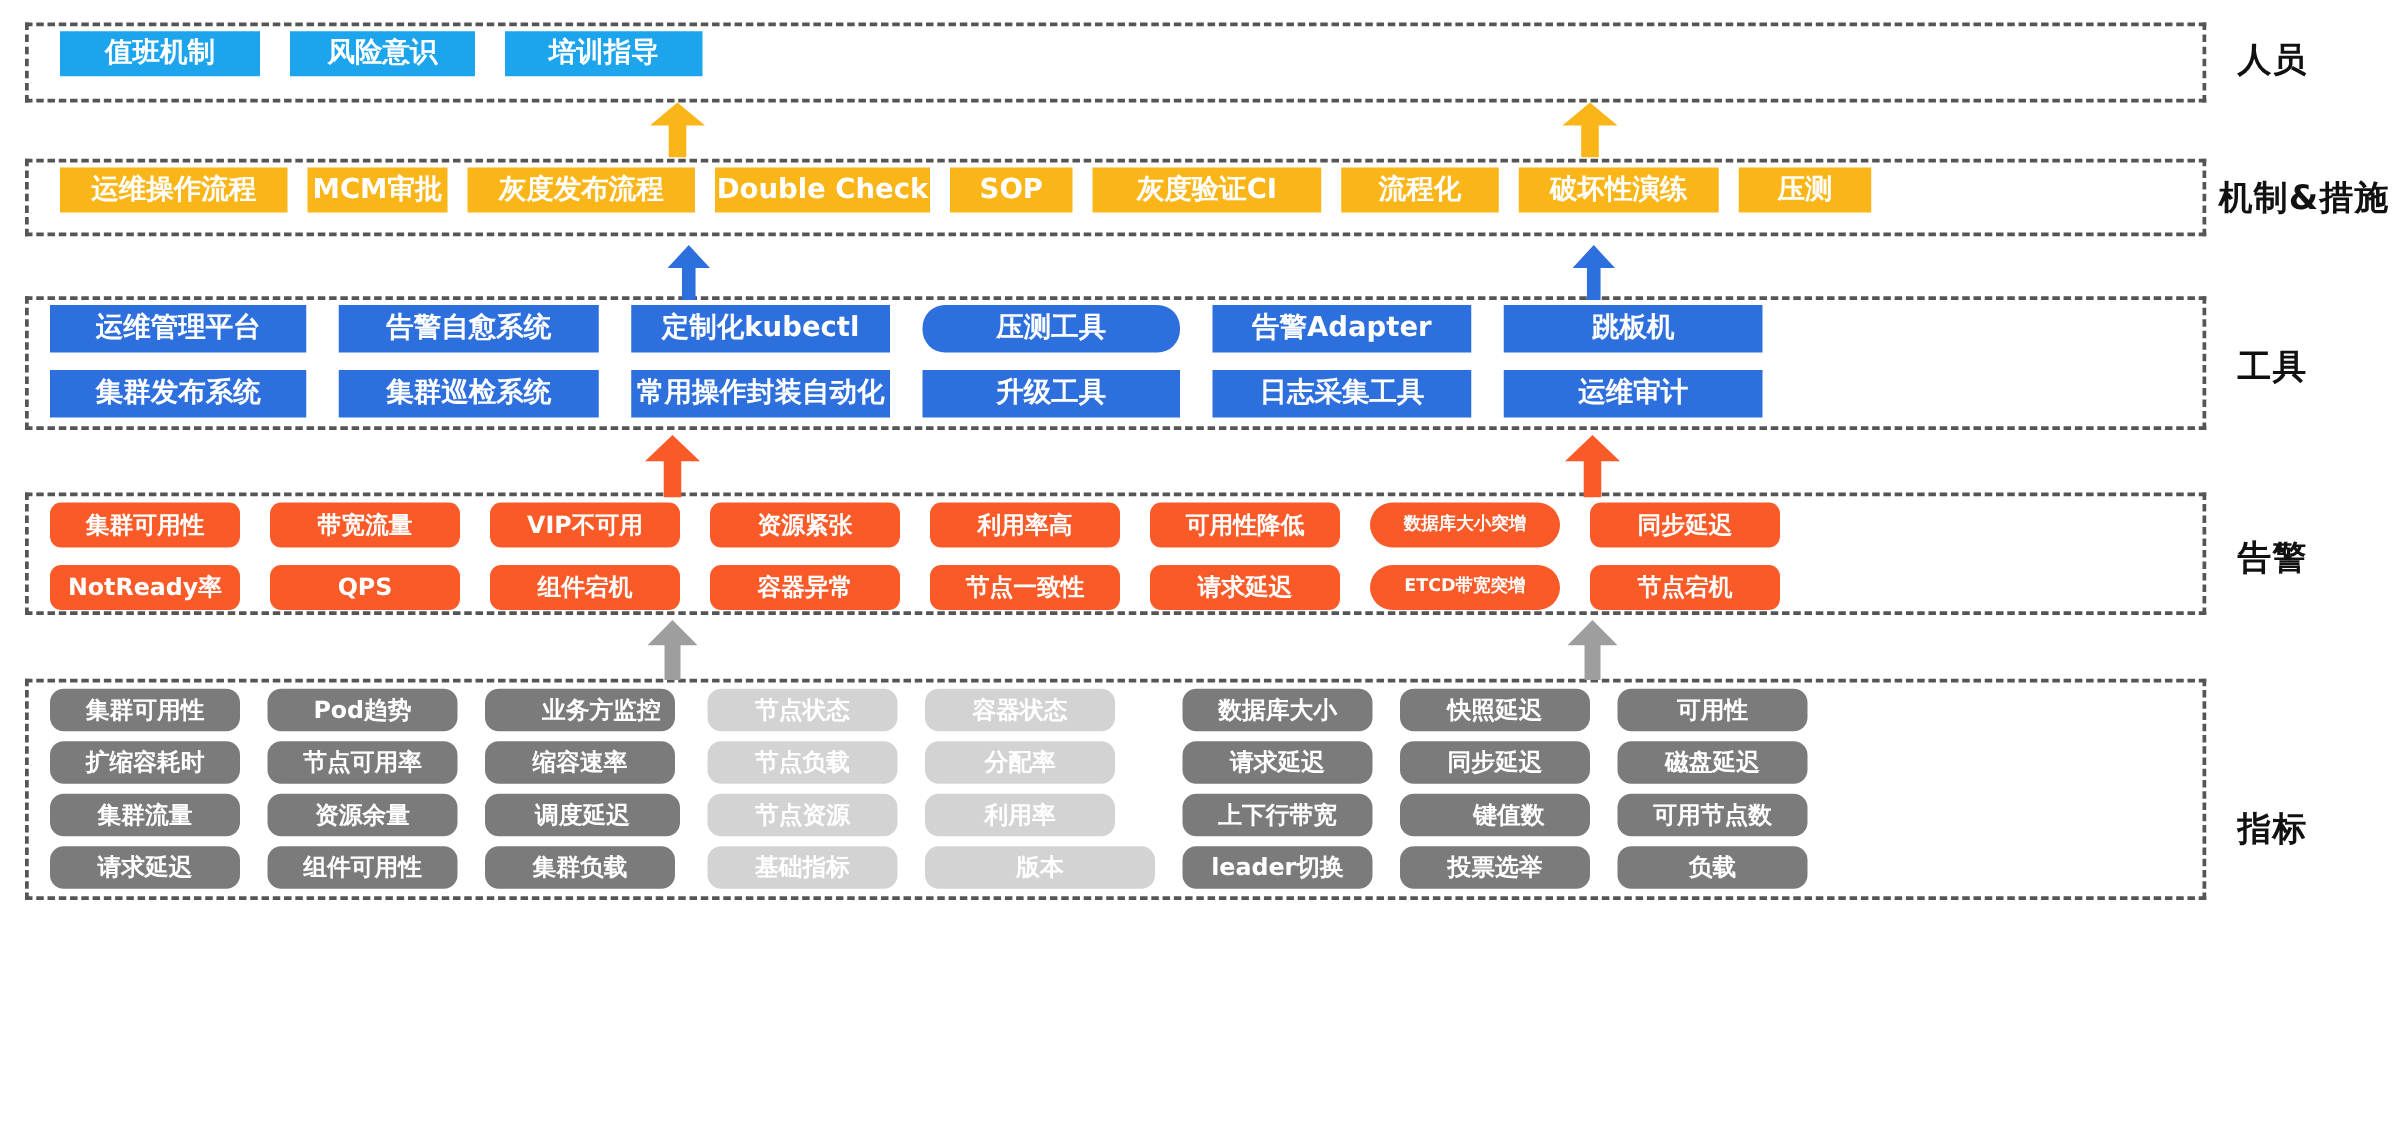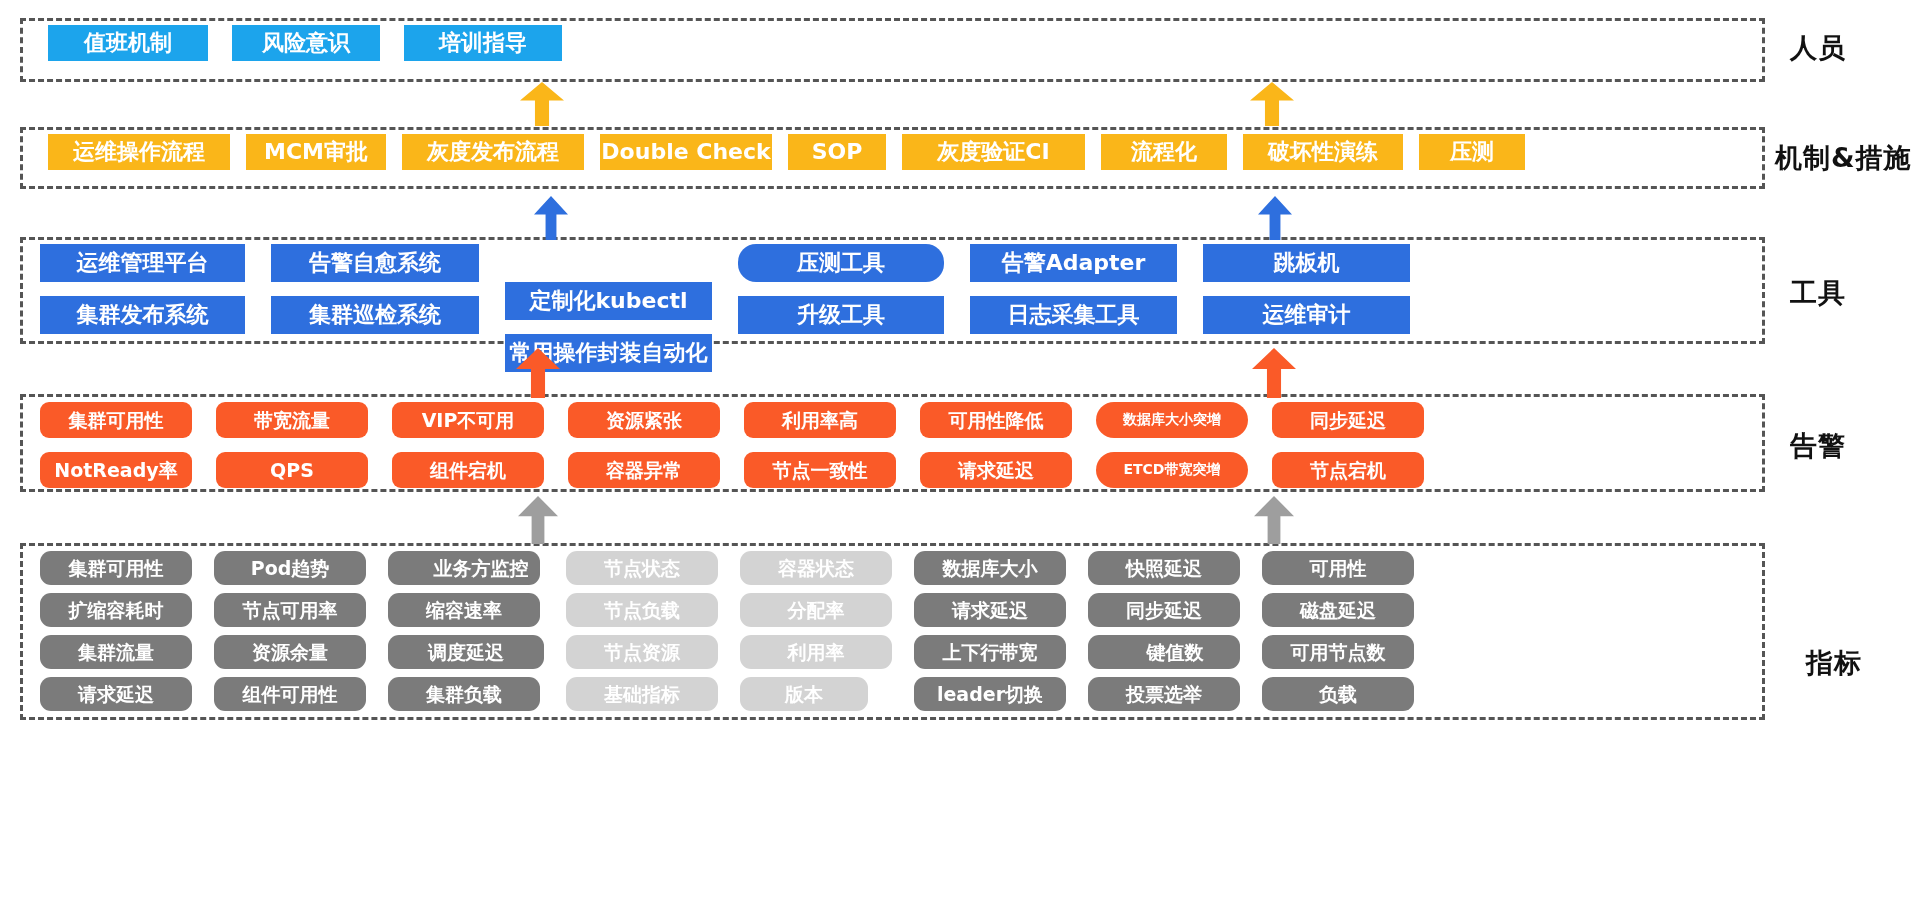--- a/index.html
+++ b/index.html
@@ -122,21 +122,21 @@
   <div class="row" id="row-personnel" style="left:48px; top:25px; gap:24px;">
       <div class="chip chip-person" style="width: 160px;">值班机制</div>
       <div class="chip chip-person" style="width: 148px;">风险意识</div>
       <div class="chip chip-person" style="width: 158px;">培训指导</div>
     </div>
 
   <div class="band" style="left:20px; top:127px; width:1745px; height:62px;"></div>
   <div class="band-label" style="left:1775px; top:140px;">机制&amp;措施</div>
   <div class="row" id="row-mechanism" style="left:48px; top:134px; gap:16px;">
       <div class="chip chip-mech" style="width: 182px;">运维操作流程</div>
-      <div class="chip chip-mech" style="width: 140px;">MCM审批</div>
+      <div class="chip chip-mech" style="width: 112px;">MCM审批</div>
       <div class="chip chip-mech" style="width: 182px;">灰度发布流程</div>
       <div class="chip chip-mech" style="width: 172px;">Double Check</div>
       <div class="chip chip-mech" style="width: 98px;">SOP</div>
       <div class="chip chip-mech" style="width: 183px;">灰度验证CI</div>
       <div class="chip chip-mech" style="width: 126px;">流程化</div>
       <div class="chip chip-mech" style="width: 160px;">破坏性演练</div>
       <div class="chip chip-mech" style="width: 106px;">压测</div>
     </div>
 
   <div class="band" style="left:20px; top:237px; width:1745px; height:107px;"></div>
@@ -144,21 +144,21 @@
   <div class="row" id="row-tools" style="left:40px; top:244px; gap:26px; align-items:flex-start;">
       <div style="display: flex; flex-direction: column; gap: 14px;">
         <div class="chip chip-tool" style="width: 205px;">运维管理平台</div>
         <div class="chip chip-tool" style="width: 205px;">集群发布系统</div>
       </div>
       <div style="display: flex; flex-direction: column; gap: 14px;">
         <div class="chip chip-tool" style="width: 208px;">告警自愈系统</div>
         <div class="chip chip-tool" style="width: 208px;">集群巡检系统</div>
       </div>
       <div style="display: flex; flex-direction: column; gap: 14px;">
-        <div class="chip chip-tool" style="width: 207px; margin-top: 38px;">定制化kubectl</div>
+        <div class="chip chip-tool" style="width: 207px;">定制化kubectl</div>
         <div class="chip chip-tool" style="width: 207px;">常用操作封装自动化</div>
       </div>
       <div style="display: flex; flex-direction: column; gap: 14px;">
         <div class="chip chip-tool" style="width: 206px; border-radius: 18px;">压测工具</div>
         <div class="chip chip-tool" style="width: 206px;">升级工具</div>
       </div>
       <div style="display: flex; flex-direction: column; gap: 14px;">
         <div class="chip chip-tool" style="width: 207px;">告警Adapter</div>
         <div class="chip chip-tool" style="width: 207px;">日志采集工具</div>
       </div>
@@ -199,21 +199,21 @@
         <div class="chip chip-alert small" style="width: 152px;">数据库大小突增</div>
         <div class="chip chip-alert small" style="width: 152px;">ETCD带宽突增</div>
       </div>
       <div style="display: flex; flex-direction: column; gap: 14px;">
         <div class="chip chip-alert" style="width: 152px;">同步延迟</div>
         <div class="chip chip-alert" style="width: 152px;">节点宕机</div>
       </div>
     </div>
 
   <div class="band" style="left:20px; top:543px; width:1745px; height:177px;"></div>
-  <div class="band-label" style="left:1790px; top:645px;margin-left:16px;">指标</div>
+  <div class="band-label" style="left:1790px; top:645px;">指标</div>
   <div class="row" id="row-metrics" style="left:40px; top:551px; gap:22px; align-items:flex-start;">
       <div style="display: flex; flex-direction: column; gap: 8px;">
         <div class="chip chip-metric" style="width: 152px;">集群可用性</div>
         <div class="chip chip-metric" style="width: 152px;">扩缩容耗时</div>
         <div class="chip chip-metric" style="width: 152px;">集群流量</div>
         <div class="chip chip-metric" style="width: 152px;">请求延迟</div>
       </div>
       <div style="display: flex; flex-direction: column; gap: 8px;">
         <div class="chip chip-metric" style="width: 152px;">Pod趋势</div>
         <div class="chip chip-metric" style="width: 152px;">节点可用率</div>
@@ -229,21 +229,21 @@
       <div style="display: flex; flex-direction: column; gap: 8px;">
         <div class="chip chip-metric faded" style="width: 152px;">节点状态</div>
         <div class="chip chip-metric faded" style="width: 152px;">节点负载</div>
         <div class="chip chip-metric faded" style="width: 152px;">节点资源</div>
         <div class="chip chip-metric faded" style="width: 152px;">基础指标</div>
       </div>
       <div style="display: flex; flex-direction: column; gap: 8px;">
         <div class="chip chip-metric faded" style="width: 152px;">容器状态</div>
         <div class="chip chip-metric faded" style="width: 152px;">分配率</div>
         <div class="chip chip-metric faded" style="width: 152px;">利用率</div>
-        <div class="chip chip-metric faded" style="width: 128px;">版本</div>
+        <div class="chip chip-metric faded" style="width: 184px;">版本</div>
       </div>
       <div style="display: flex; flex-direction: column; gap: 8px;">
         <div class="chip chip-metric" style="width: 152px;">数据库大小</div>
         <div class="chip chip-metric" style="width: 152px;">请求延迟</div>
         <div class="chip chip-metric" style="width: 152px;">上下行带宽</div>
         <div class="chip chip-metric" style="width: 152px;">leader切换</div>
       </div>
       <div style="display: flex; flex-direction: column; gap: 8px;">
         <div class="chip chip-metric" style="width: 152px;">快照延迟</div>
         <div class="chip chip-metric" style="width: 152px;">同步延迟</div>

